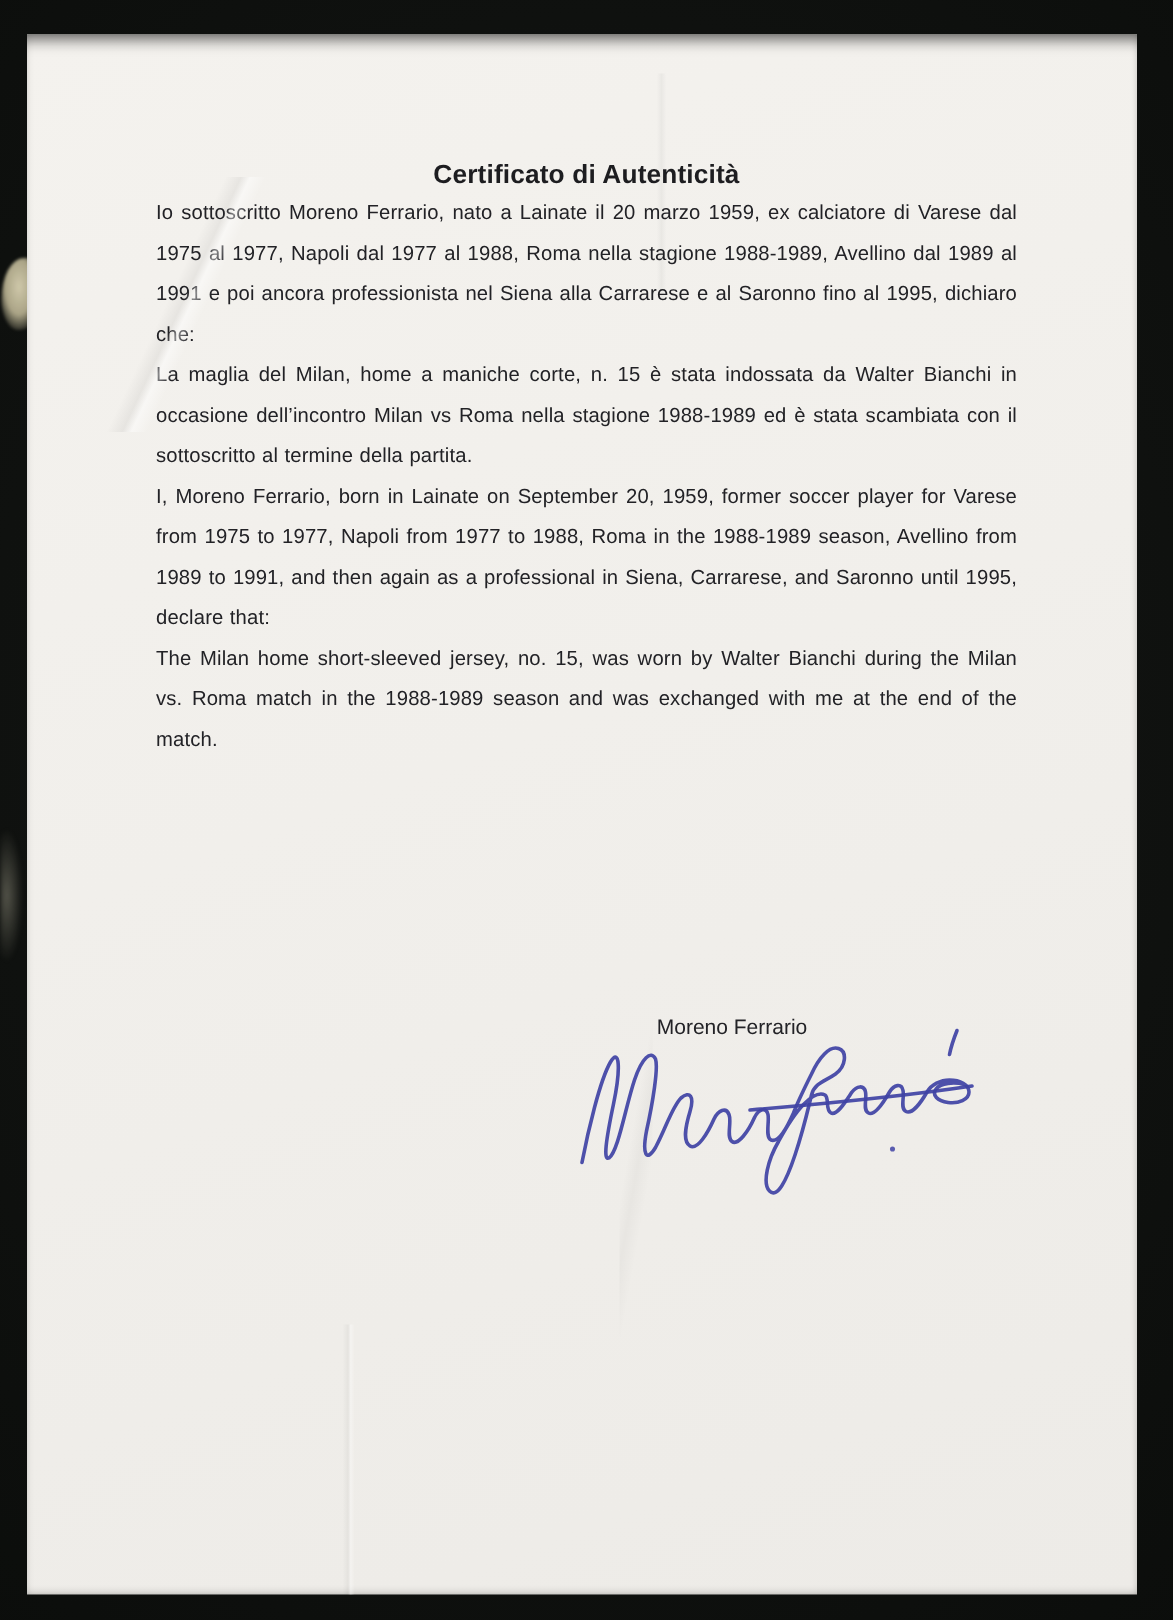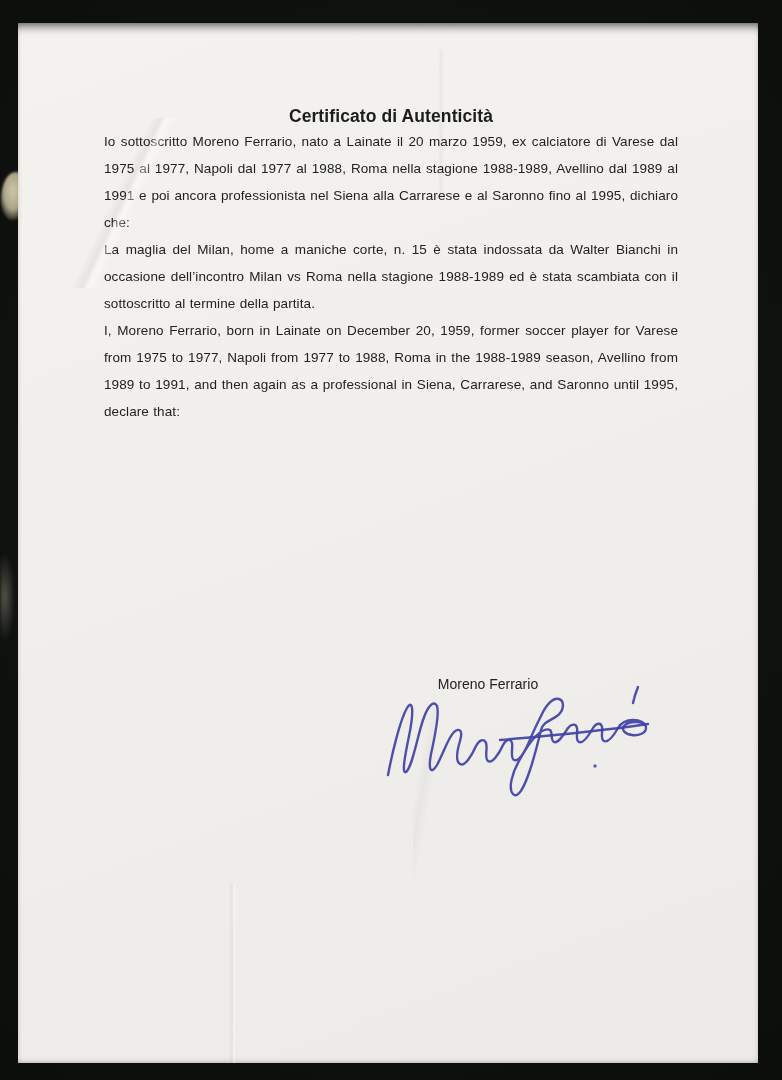--- a/index.html
+++ b/index.html
@@ -77,22 +77,23 @@
     <div class="crease crease-3"></div>
     <div class="crease crease-4"></div>
 
     <div class="content">
       <h1 class="title">Certificato di Autenticità</h1>
 
       <p class="body p1">Io sottoscritto Moreno Ferrario, nato a Lainate il 20 marzo 1959, ex calciatore di Varese dal 1975 al 1977, Napoli dal 1977 al 1988, Roma nella stagione 1988-1989, Avellino dal 1989 al 1991 e poi ancora professionista nel Siena alla Carrarese e al Saronno fino al 1995, dichiaro che:</p>
 
       <p class="body p2">La maglia del Milan, home a maniche corte, n. 15 è stata indossata da Walter Bianchi in occasione dell’incontro Milan vs Roma nella stagione 1988-1989 ed è stata scambiata con il sottoscritto al termine della partita.</p>
 
-      <p class="body p3">I, Moreno Ferrario, born in Lainate on December 20, 1959, former soccer player for Varese from 1975 to 1977, Napoli from 1977 to 1988, Roma in the 1988-1989 season, Avellino from 1989 to 1991, and then again as a professional in Siena, Carrarese, and Saronno until 1995, declare that:</p>
+      <p class="body p3">I, Moreno Ferrario, born in Lainate on September 20, 1959, former soccer player for Varese from 1975 to 1977, Napoli from 1977 to 1988, Roma in the 1988-1989 season, Avellino from 1989 to 1991, and then again as a professional in Siena, Carrarese, and Saronno until 1995, declare that:</p>
 
+      <p class="body p4">The Milan home short-sleeved jersey, no. 15, was worn by Walter Bianchi during the Milan vs. Roma match in the 1988-1989 season and was exchanged with me at the end of the match.</p>
     </div>
 
     <div class="sign-name">Moreno Ferrario</div>
 
     <svg class="sign-svg" viewBox="0 0 285 145" xmlns="http://www.w3.org/2000/svg">
 
       <path class="ink" d="
         M 10 97
         C 14 76, 22 42, 29 30
         C 35 20, 36 34, 31 58

